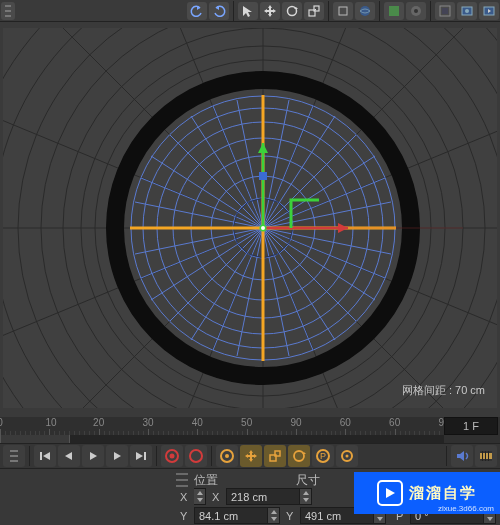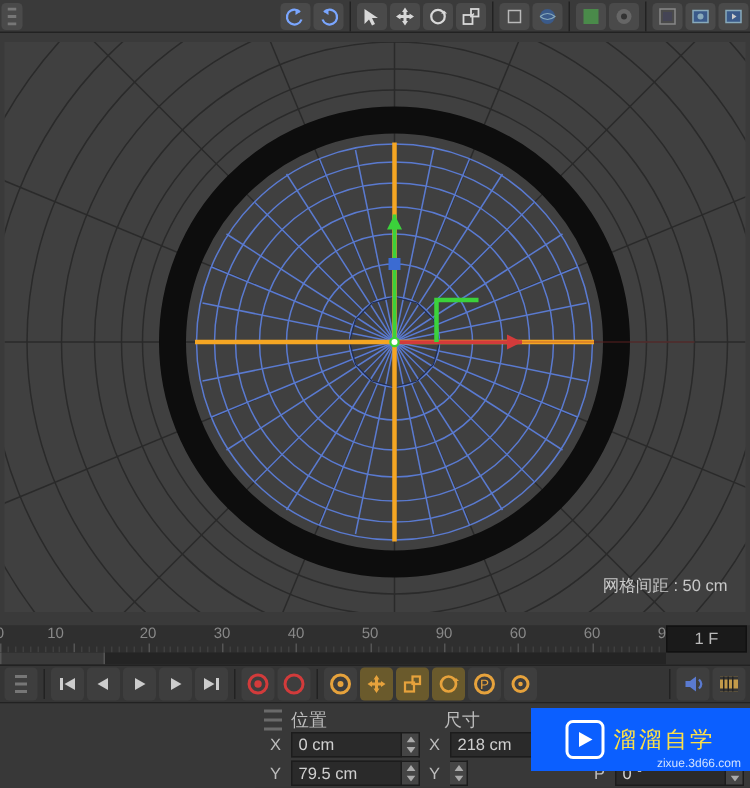--- a/index.html
+++ b/index.html
@@ -46,21 +46,21 @@
   .attrs .row { position:absolute; height:17px; display:flex; align-items:center; }
   .attrs .lbl { width:14px; color:#bdbdbd; }
   .attrs .field { height:17px; background:#2a2a2a; border:1px solid #1c1c1c; color:#cfcfcf; font-size:11px; padding:0 4px; display:flex; align-items:center; text-align:left; }
   .attrs .spin { width:12px; height:17px; background:#454545; border:1px solid #1c1c1c; border-left:none; display:flex; flex-direction:column; }
   .attrs .spin div { flex:1; display:flex; align-items:center; justify-content:center; }
   .attrs .spin svg { display:block; }
 
   
   .watermark { position:absolute; left:354px; top:472px; width:146px; height:42px; background:#0b5fff; display:flex; align-items:center; justify-content:center; gap:6px; }
   .watermark .play { width:26px; height:26px; border:2px solid #fff; border-radius:5px; display:flex; align-items:center; justify-content:center; }
-  .watermark .txt { color:#fde047; font-size:15px; font-weight:400; letter-spacing:2px; }
+  .watermark .txt { color:#fef9c3; font-size:15px; font-weight:700; letter-spacing:2px; }
   .watermark .sub { position:absolute; right:6px; bottom:1px; color:#cfe1ff; font-size:8px; letter-spacing:0; }
 </style>
 </head>
 <body>
 
 <div class="top-toolbar">
   <div class="left-btns">
     <div class="tbtn small">
         <svg width="6" height="12">
           <rect x="0" y="0" width="6" height="2" fill="#777"></rect>
@@ -263,29 +263,29 @@
           <line x1="0" y1="0" x2="0" y2="-52" stroke="#3b6bd2" stroke-width="2.5" opacity="0.0"></line>
           <rect x="-4" y="-56" width="8" height="8" fill="#3b6bd2"></rect>
 
           <path d="M28 0 L28 -28 L56 -28" fill="none" stroke="#3bd23b" stroke-width="3"></path>
 
           <circle r="3.5" fill="#3bd23b"></circle>
           <circle r="2" fill="#fff"></circle>
         </g>
       </g>
     </svg>
-    <div class="viewport-info">网格间距 : 50 cm</div>
+    <div class="viewport-info">网格间距 : 70 cm</div>
   </div>
 </div>
 
 <div class="ruler">
 
 <div class="tick" style="left: 0px;">0</div>
     <div class="tickline" style="left: 0px;"></div>
-    <div class="tick" style="left: 37px;">10</div>
+    <div class="tick" style="left: 51px;">10</div>
     <div class="tickline" style="left: 49.3333px;"></div>
     <div class="tick" style="left: 98.6667px;">20</div>
     <div class="tickline" style="left: 98.6667px;"></div>
     <div class="tick" style="left: 148px;">30</div>
     <div class="tickline" style="left: 148px;"></div>
     <div class="tick" style="left: 197.333px;">40</div>
     <div class="tickline" style="left: 197.333px;"></div>
     <div class="tick" style="left: 246.667px;">50</div>
     <div class="tickline" style="left: 246.667px;"></div>
     <div class="tick" style="left: 296px;">90</div>
@@ -495,21 +495,20 @@
   <div class="grip">
       <div></div>
       <div></div>
       <div></div>
     </div>
   <div class="hdr" style="left:194px">位置</div>
   <div class="hdr" style="left:296px">尺寸</div>
 
   <div class="row" style="left:180px; top:19px;">
     <span class="lbl">X</span>
-    <span class="field" style="width:74px">0 cm</span>
     <span class="spin">
         <div>
           <svg width="6" height="4">
             <polygon points="3,0 6,4 0,4" fill="#aaa"></polygon>
           </svg>
         </div>
         <div>
           <svg width="6" height="4">
             <polygon points="0,0 6,0 3,4" fill="#aaa"></polygon>
           </svg>
@@ -527,35 +526,36 @@
         <div>
           <svg width="6" height="4">
             <polygon points="0,0 6,0 3,4" fill="#aaa"></polygon>
           </svg>
         </div>
       </span>
   </div>
 
   <div class="row" style="left:180px; top:38px;">
     <span class="lbl">Y</span>
-    <span class="field" style="width:74px">79.5 cm</span>
+    <span class="field" style="width:74px">84.1 cm</span>
     <span class="spin">
         <div>
           <svg width="6" height="4">
             <polygon points="3,0 6,4 0,4" fill="#aaa"></polygon>
           </svg>
         </div>
         <div>
           <svg width="6" height="4">
             <polygon points="0,0 6,0 3,4" fill="#aaa"></polygon>
           </svg>
         </div>
       </span>
     <span style="width:6px"></span>
     <span class="lbl">Y</span>
+    <span class="field" style="width:74px">491 cm</span>
     <span class="spin">
         <div>
           <svg width="6" height="4">
             <polygon points="3,0 6,4 0,4" fill="#aaa"></polygon>
           </svg>
         </div>
         <div>
           <svg width="6" height="4">
             <polygon points="0,0 6,0 3,4" fill="#aaa"></polygon>
           </svg>

